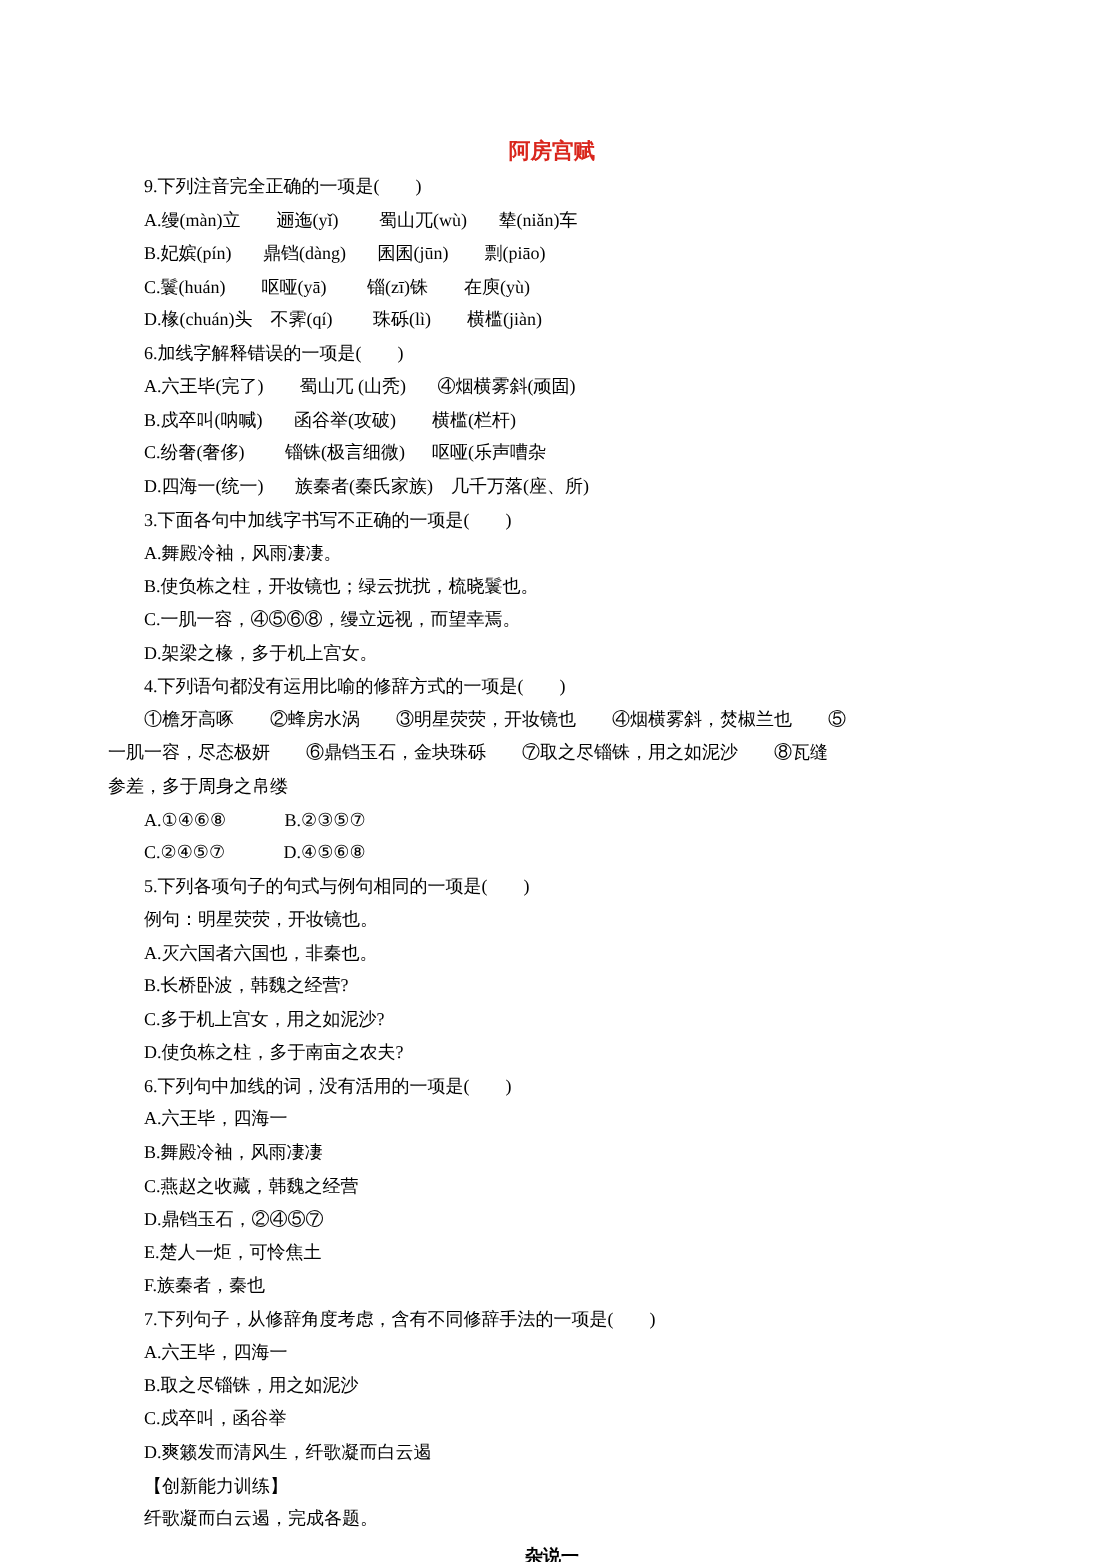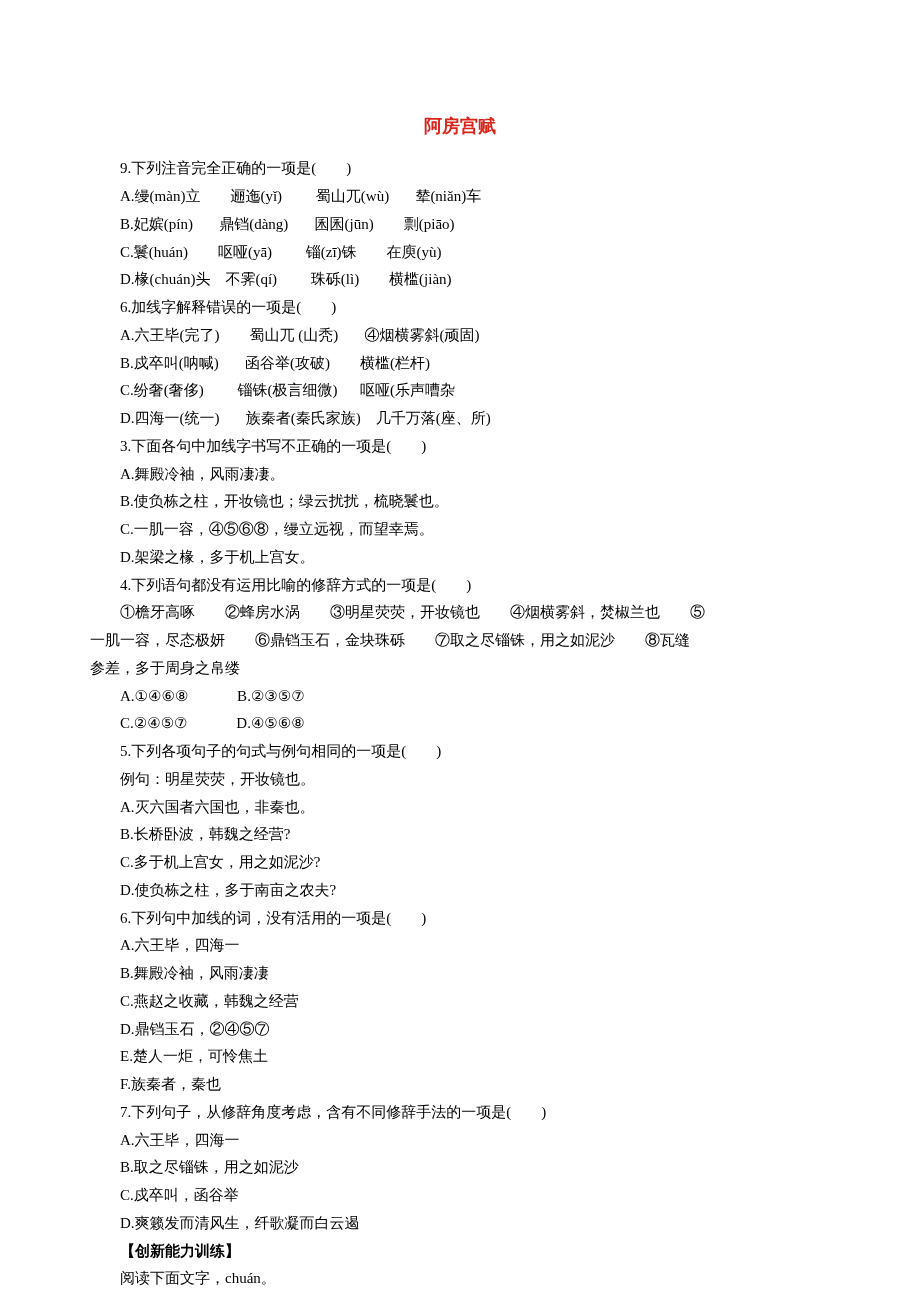--- a/index.html
+++ b/index.html
@@ -11,35 +11,34 @@
     width: 920px;
     margin: 0;
     padding: 110px 90px 80px 90px;
     box-sizing: border-box;
   }
   .title {
     text-align: center;
     color: #d9261c;
     font-weight: bold;
     font-size: 18px;
-    margin-bottom: 12px;
   }
   .q-line {
     text-indent: 2em;
   }
   .opt-row {
     text-indent: 2em;
     white-space: pre;
   }
   .wrap-line {
     text-indent: 0;
   }
   .section-head {
     text-indent: 2em;
-    font-weight: bold;
+    font-weight: normal;
   }
   .sub-title {
     text-align: center;
     font-weight: bold;
     margin-top: 4px;
   }
 </style>
 </head>
 <body>
 
@@ -85,14 +84,14 @@
 <div class="q-line">E.楚人一炬，可怜焦土</div>
 <div class="q-line">F.族秦者，秦也</div>
 
 <div class="q-line">7.下列句子，从修辞角度考虑，含有不同修辞手法的一项是(　　)</div>
 <div class="q-line">A.六王毕，四海一</div>
 <div class="q-line">B.取之尽锱铢，用之如泥沙</div>
 <div class="q-line">C.戍卒叫，函谷举</div>
 <div class="q-line">D.爽籁发而清风生，纤歌凝而白云遏</div>
 
 <div class="section-head">【创新能力训练】</div>
-<div class="q-line">阅读下面文字，chuán。</div>
+<div class="q-line">纤歌凝而白云遏，完成各题。</div>
 <div class="sub-title">杂说一</div>
 
 </body></html>

